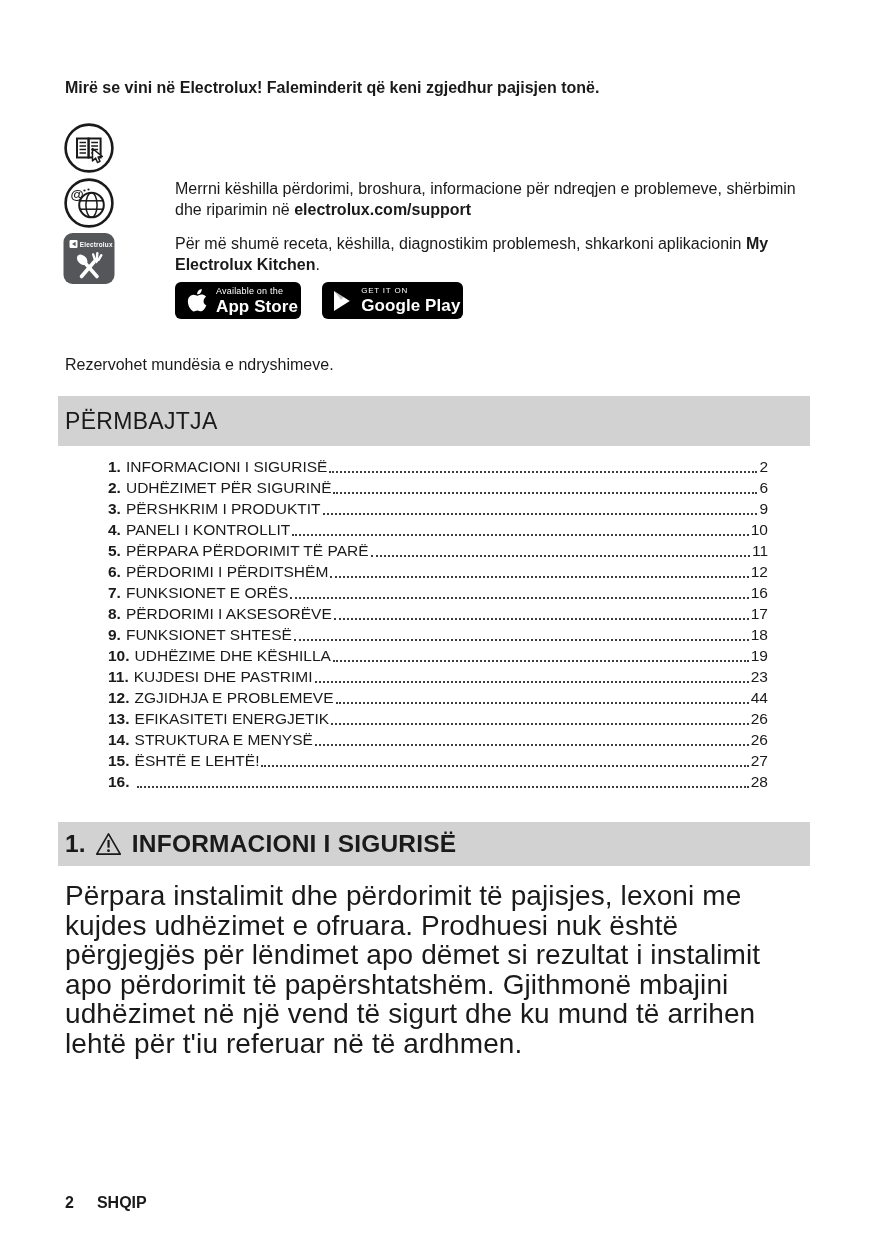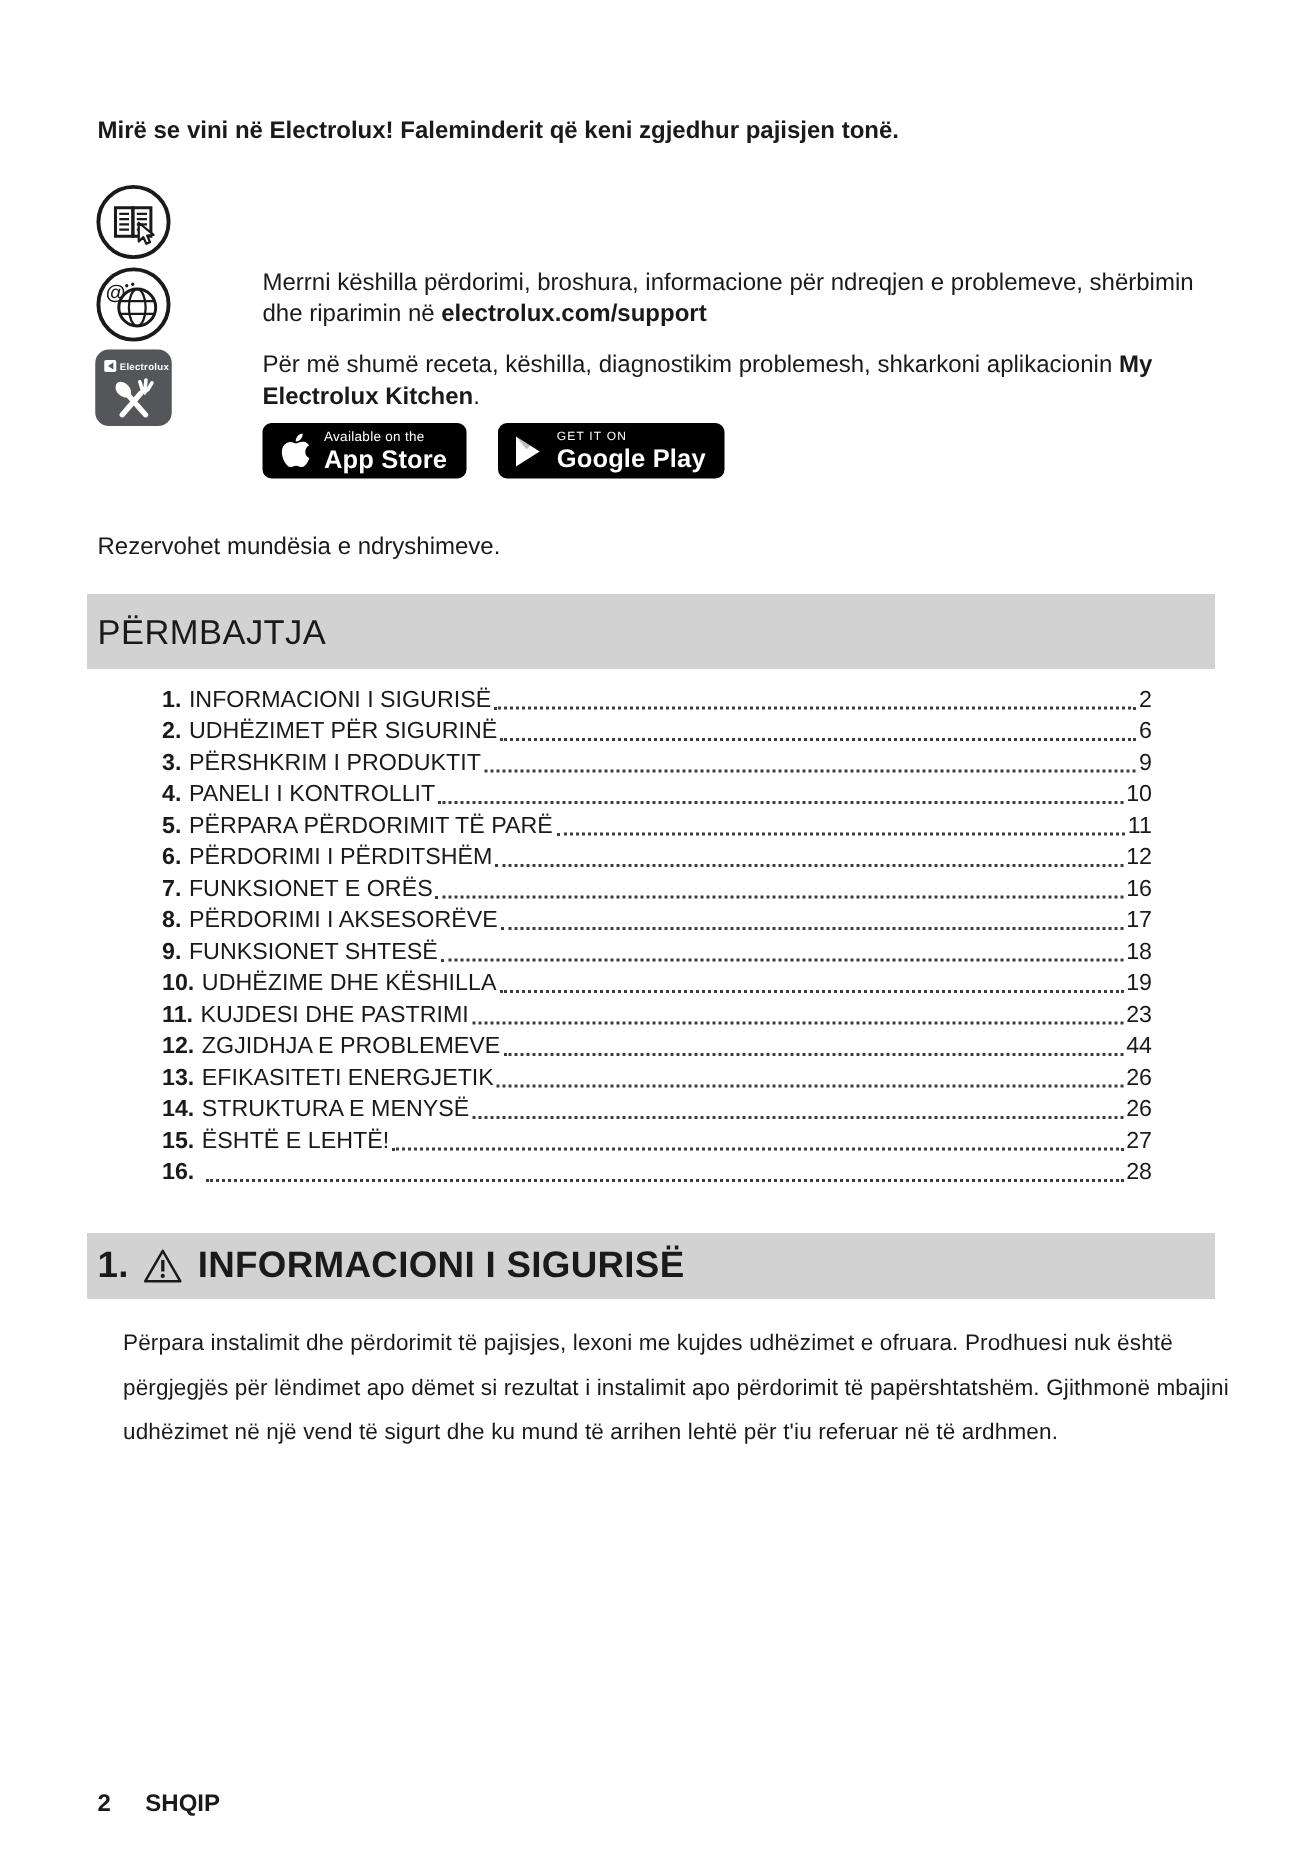--- a/index.html
+++ b/index.html
@@ -13,21 +13,21 @@
   
   .intro{margin:21px 0 0 5px;}
   .intro-row{display:flex;margin-bottom:3px;}
   .icon-cell{flex:0 0 52px;width:52px;}
   .intro-text{margin-left:60px;flex:1;font-size:16px;line-height:21px;padding-top:1px;}
   .intro-text b{font-weight:700;}
 
   
   .badges{display:flex;gap:21px;margin-top:7px;}
   .badge{background:#000;color:#fff;border-radius:6px;height:37px;display:flex;
-         align-items:center;padding:0 13px 0 11px;gap:9px;box-sizing:border-box;}
+         align-items:center;padding:0 3px 0 11px;gap:9px;box-sizing:border-box;}
   .badge-text{display:flex;flex-direction:column;justify-content:center;line-height:1;}
   .badge-l1{font-size:9px;letter-spacing:.2px;margin-bottom:2px;}
   .badge-l1.caps{font-size:8px;letter-spacing:.8px;}
   .badge-l2{font-size:17px;font-weight:700;letter-spacing:.1px;text-align:right;}
 
   .notice{margin:36px 0 0 7px;font-size:16px;line-height:20px;}
 
   
   .toc-bar{margin-top:21px;height:50px;background:#d2d2d2;display:flex;align-items:center;
            padding-left:7px;box-sizing:border-box;font-size:23px;letter-spacing:.3px;}
@@ -36,21 +36,21 @@
   .toc-num{font-weight:700;margin-right:5px;white-space:nowrap;}
   .toc-label{white-space:nowrap;}
   .toc-dots{flex:1;border-bottom:2px dotted #3c3c3c;margin:0 2px 4px 2px;align-self:flex-end;min-width:12px;}
   .toc-page{white-space:nowrap;}
 
   
   .section-bar{margin-top:30px;height:44px;background:#d2d2d2;display:flex;align-items:center;
                padding-left:7px;box-sizing:border-box;font-size:24.5px;font-weight:700;letter-spacing:.2px;}
   .section-bar .warn{margin:0 10px 0 9px;display:inline-flex;align-items:center;}
 
-  .body-text{margin:15px 0 0 24px;width:738px;font-size:15px;line-height:29.5px;letter-spacing:.1px;}
+  .body-text{margin:15px 0 0 7px;width:738px;font-size:28px;line-height:29.5px;letter-spacing:.1px;}
 
   .footer{position:absolute;left:65px;bottom:28px;font-size:16px;font-weight:700;display:flex;gap:23px;}
 
   svg{display:block;}
 </style>
 </head>
 <body>
 
 <div class="page">
   <div class="content">

